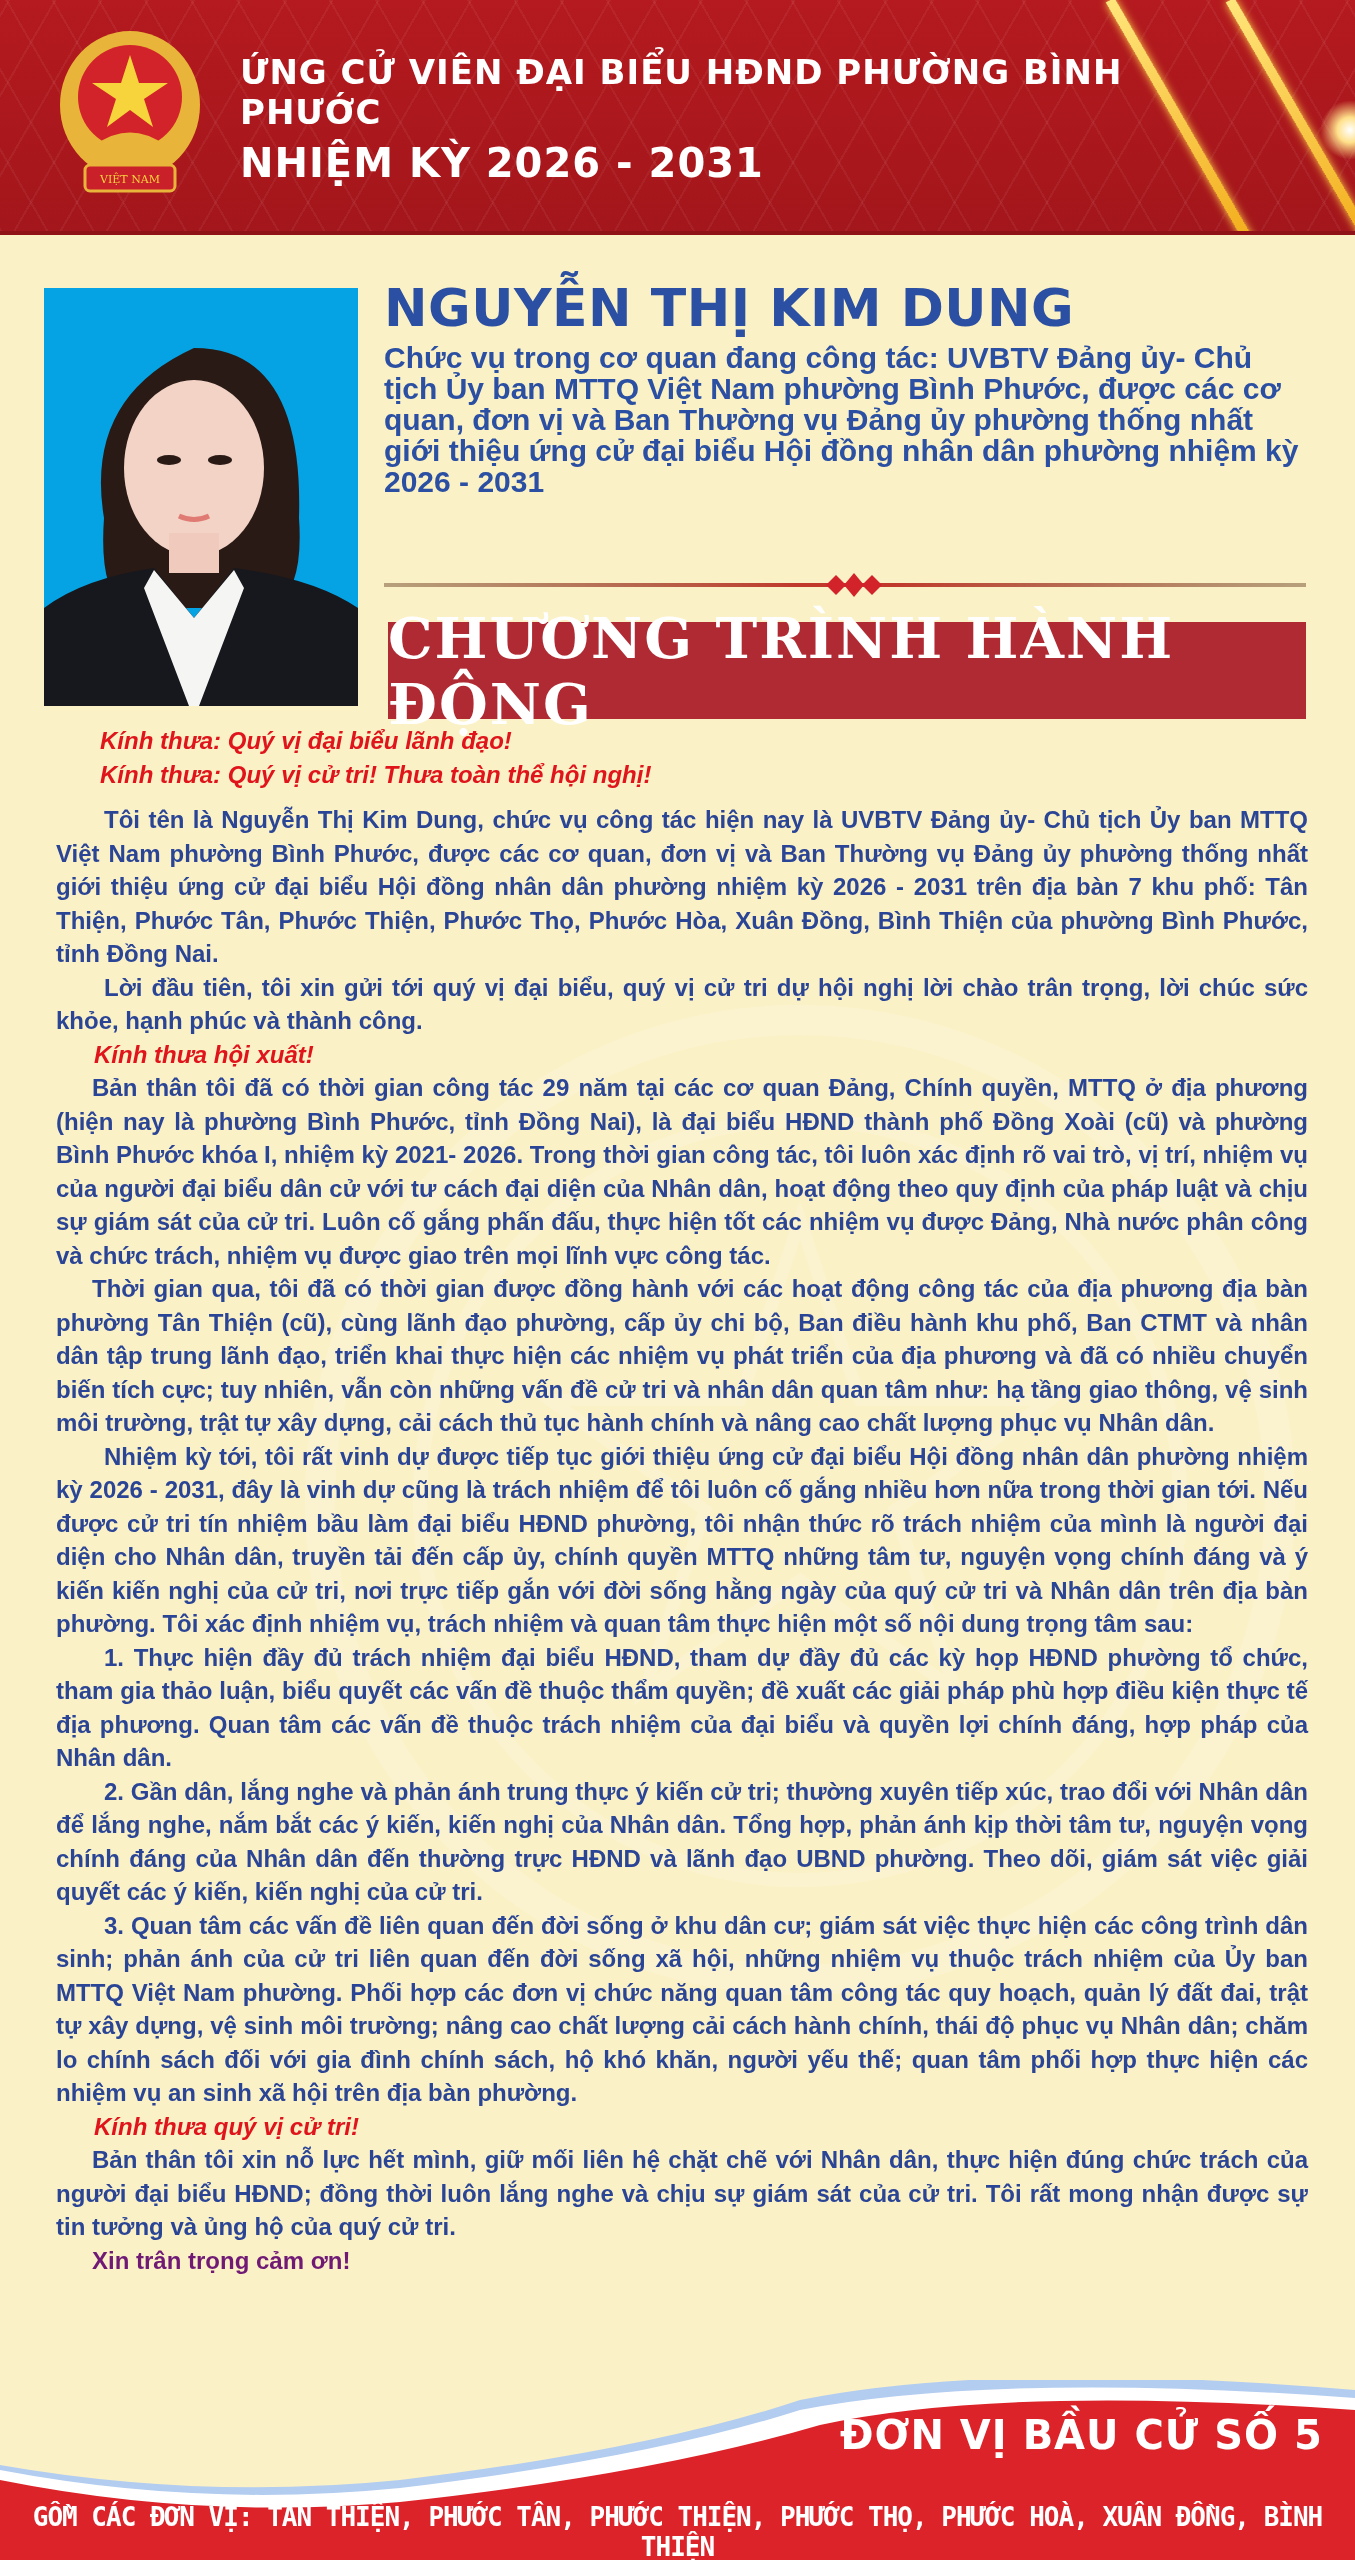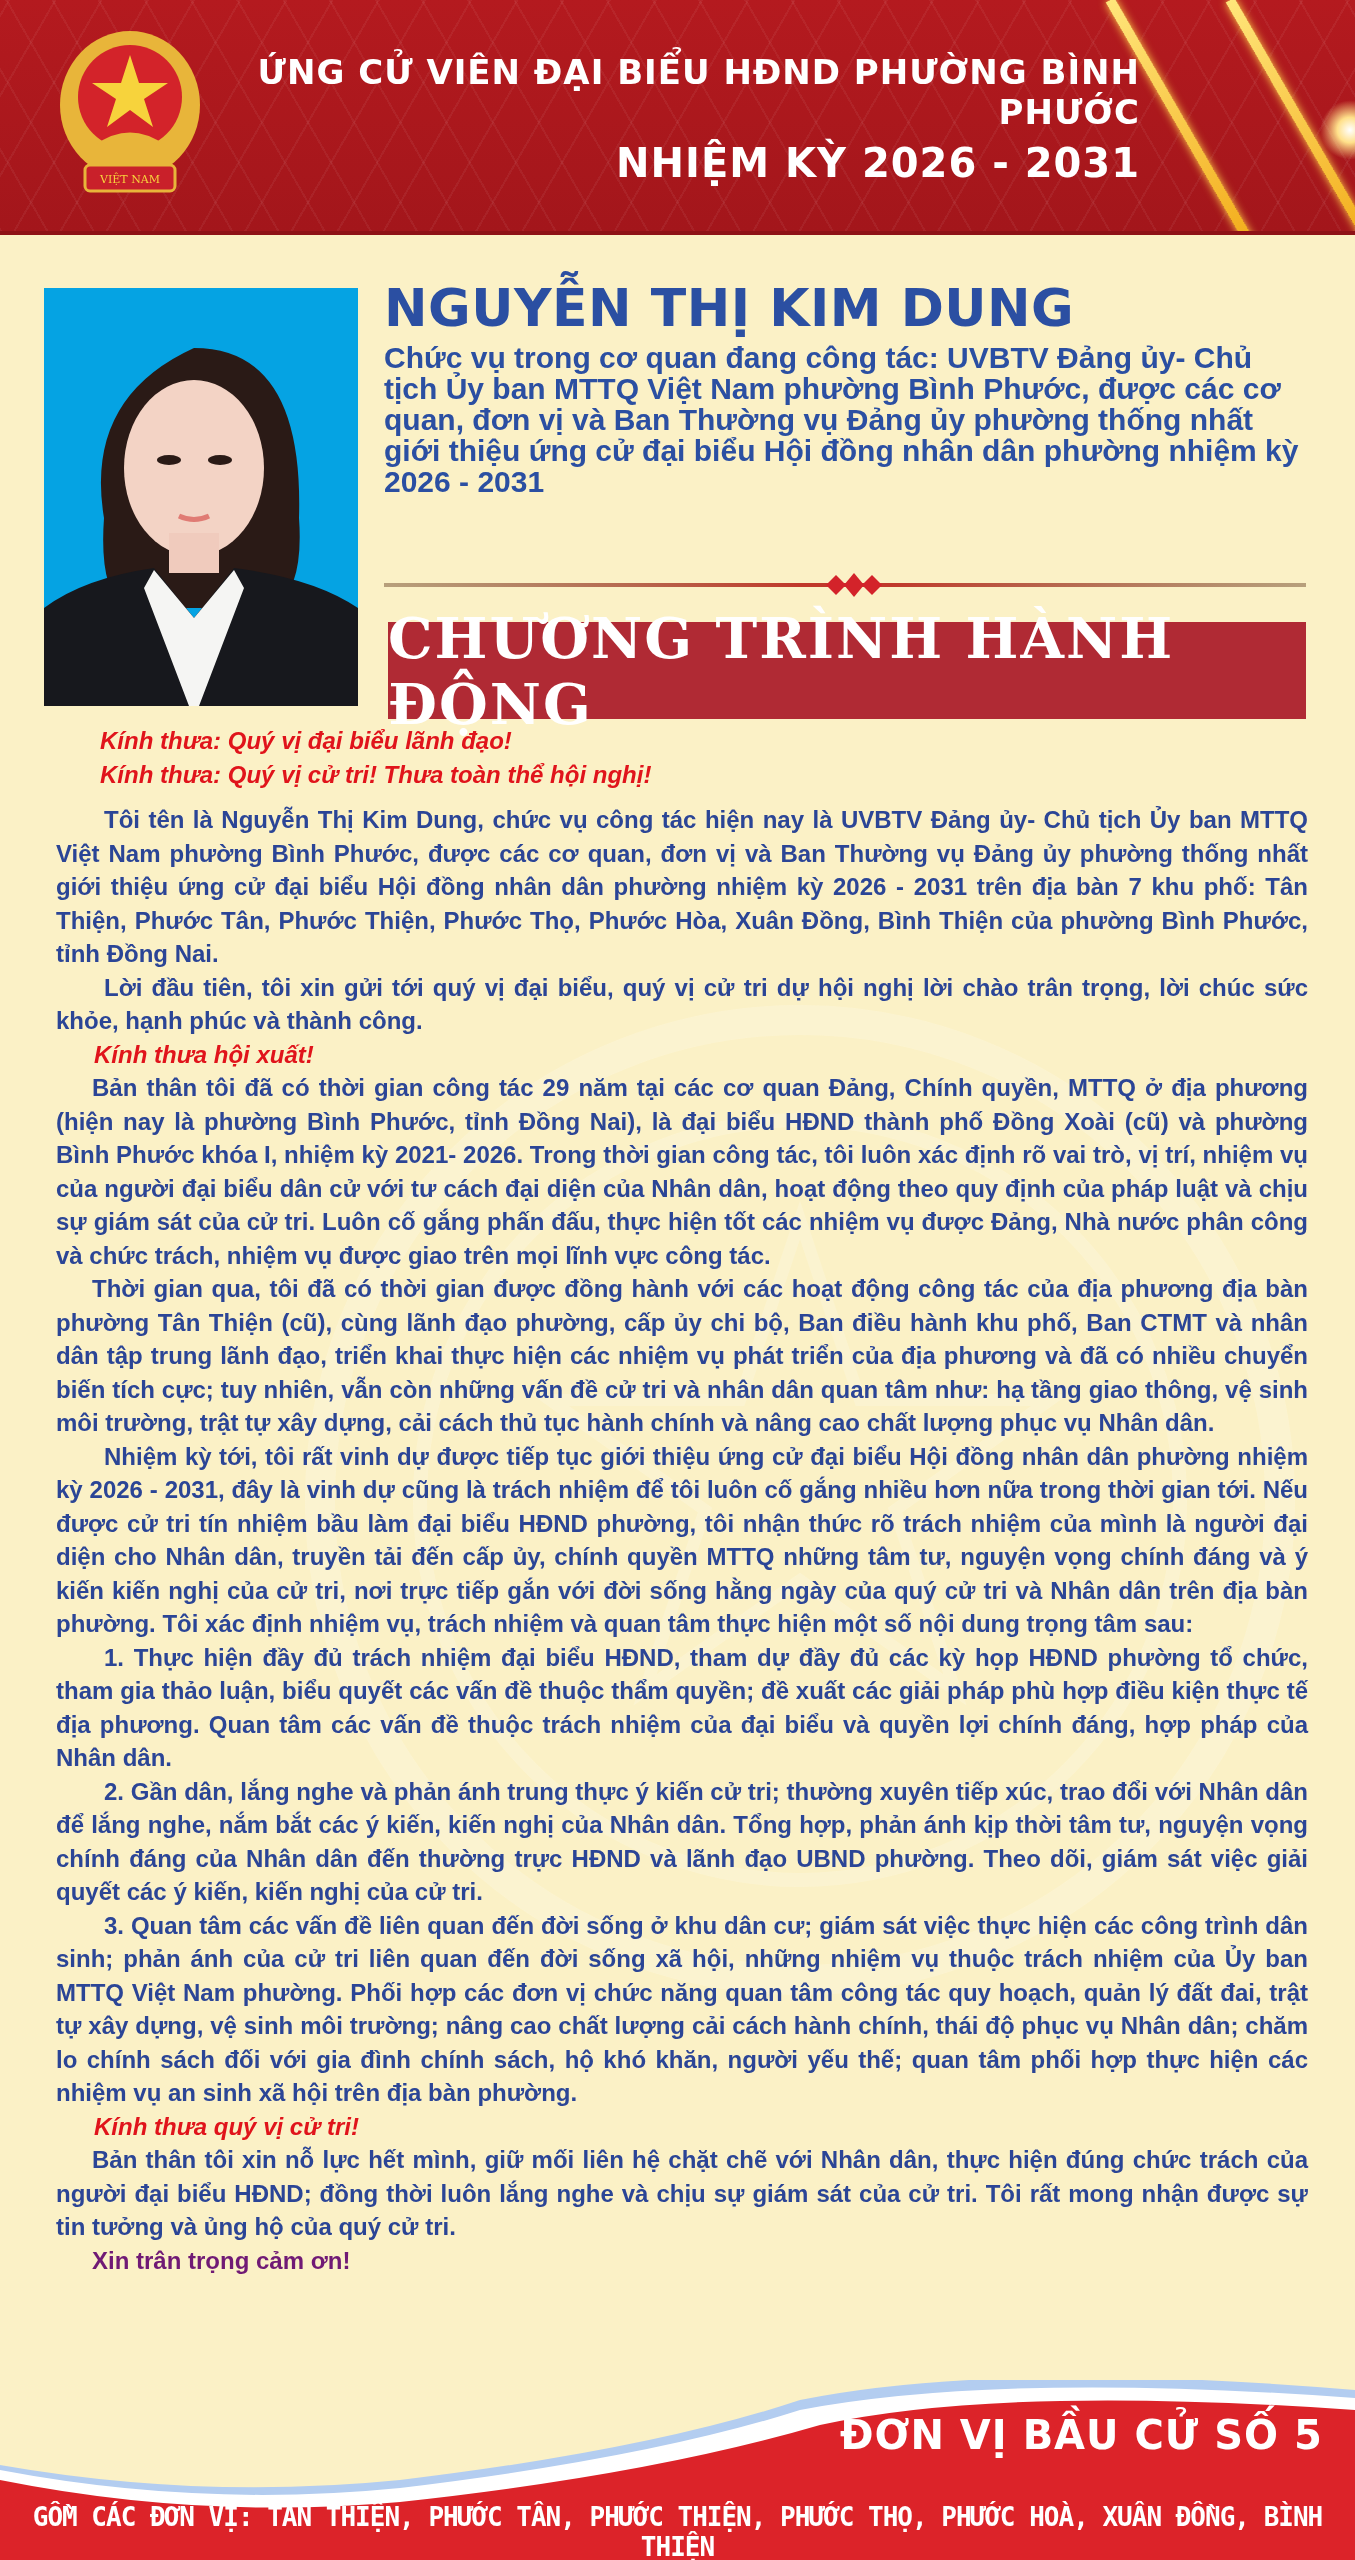--- a/index.html
+++ b/index.html
@@ -33,21 +33,21 @@
   .gold-stripe.s2 { left: 1300px; }
   .flare {
     position: absolute; left: 1320px; top: 100px; width: 60px; height: 60px;
     border-radius: 50%;
     background: radial-gradient(circle, #fff 0%, #ffe08a 30%, rgba(255,180,40,0) 70%);
   }
   .emblem {
     position: absolute; left: 55px; top: 25px; width: 150px; height: 180px;
   }
   .header-title {
-    position: absolute; left: 240px; width: 900px; text-align: right;
+    position: absolute; left: 240px; width: 900px; text-align: left;
     color: #fff; font-family: "DejaVu Sans", sans-serif; font-weight: bold;
     letter-spacing: 1px;
   }
   .header-title.l1 { top: 52px; font-size: 34px; }
   .header-title.l2 { top: 106px; font-size: 40px; margin-top: 34px; }
 
   
   .photo {
     position: absolute; left: 44px; top: 288px; width: 314px; height: 418px;
     background: #05a3e3; overflow: hidden;

